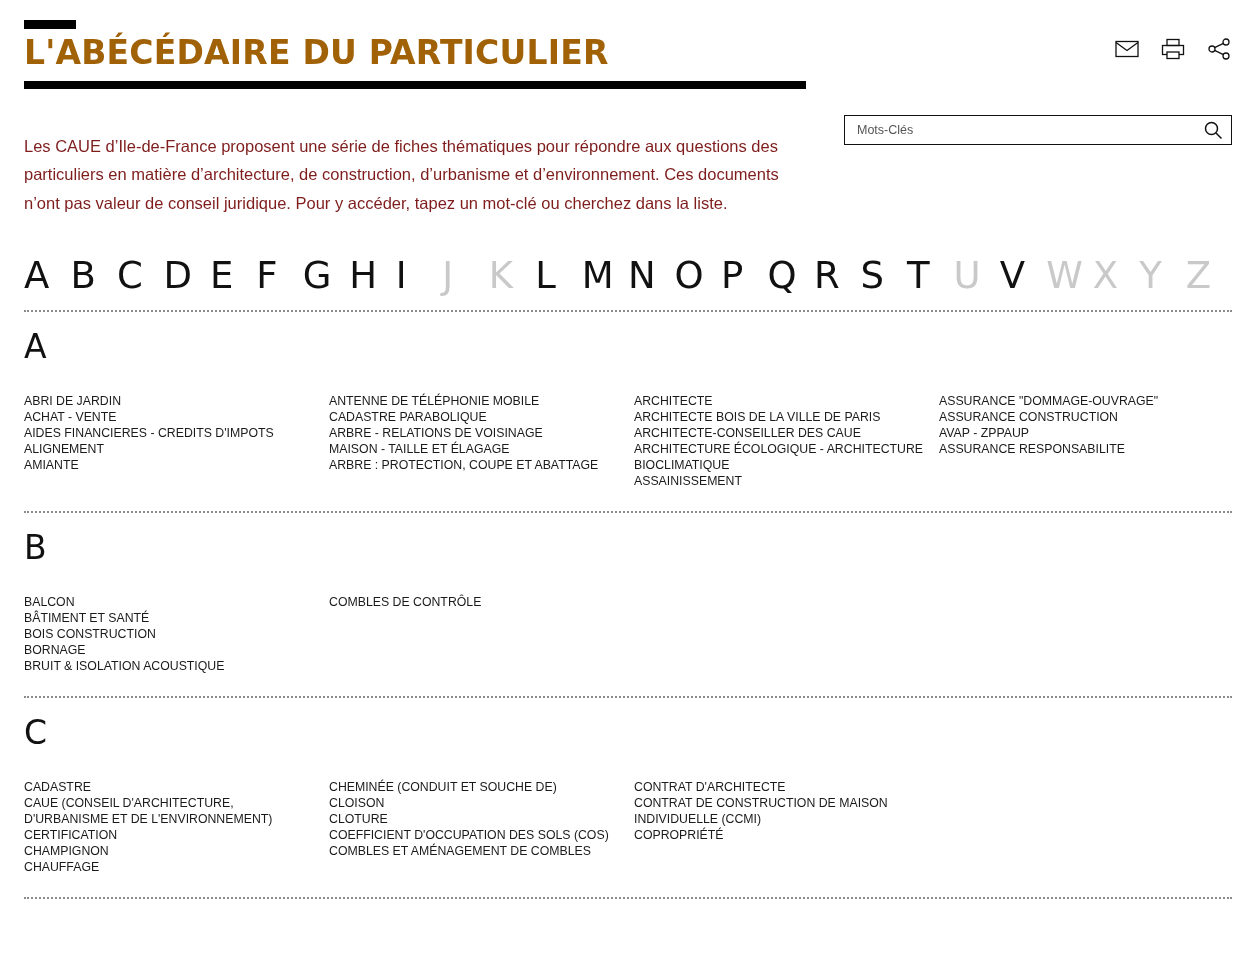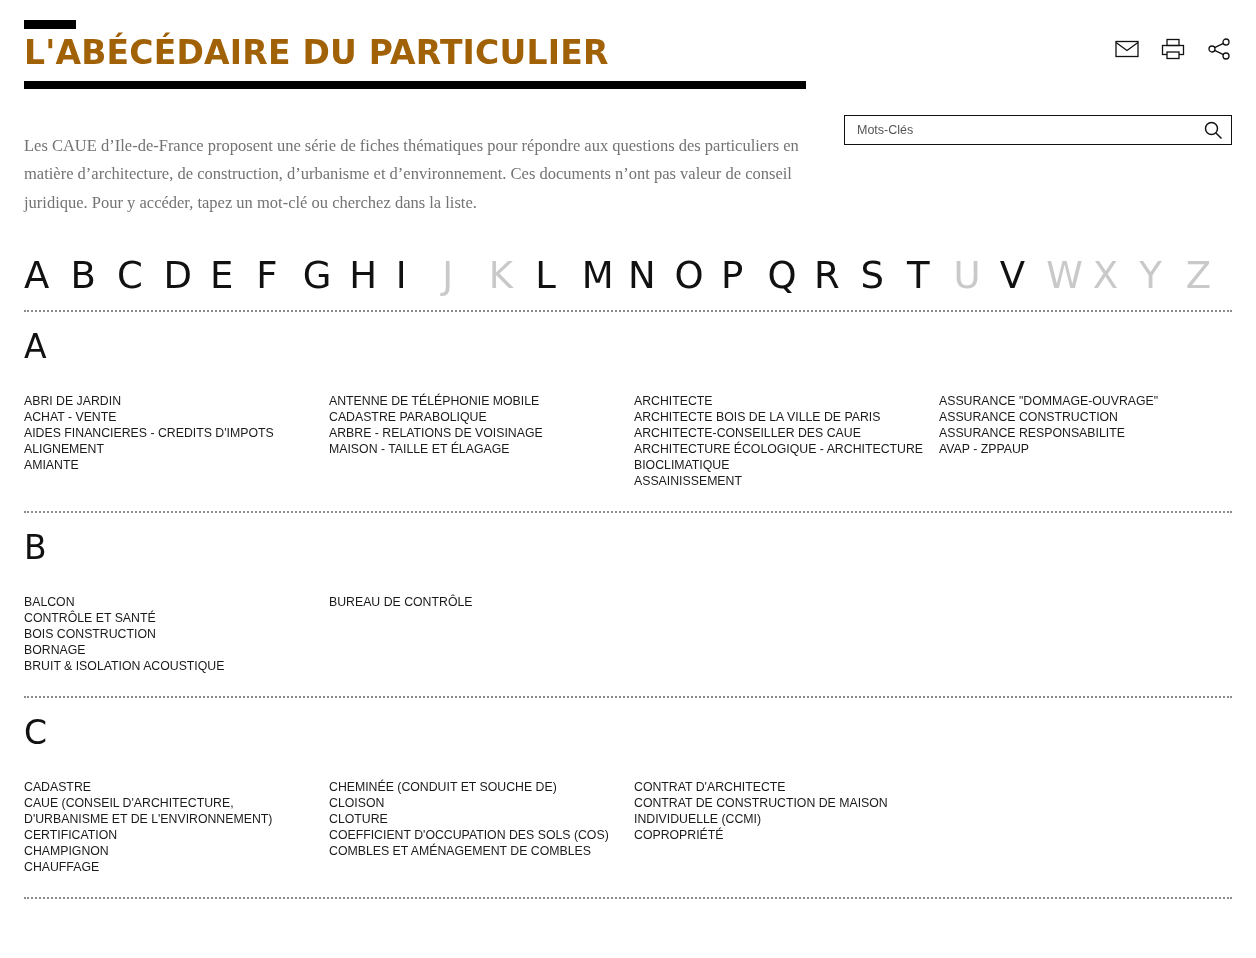--- a/index.html
+++ b/index.html
@@ -69,24 +69,24 @@
   }
 
   
   .intro-row {
     display: flex;
     justify-content: space-between;
     align-items: flex-start;
   }
   .intro-text {
     width: 790px;
-    font-family: Liberation Serif, serif;
+    font-family: Liberation Sans, sans-serif;
     font-size: 16.5px;
     line-height: 1.72;
-    color: #737373;
+    color: #7f1d1d;
   }
   .search-box {
     width: 388px;
     height: 30px;
     border: 1px solid #111;
     display: flex;
     align-items: center;
     padding: 0 6px 0 10px;
     box-sizing: border-box;
     margin-top: 0;
@@ -258,57 +258,58 @@
               <li>ALIGNEMENT</li>
               <li>AMIANTE</li>
             </ul>
           </div>
           <div class="col">
             <ul>
               <li>ANTENNE DE TÉLÉPHONIE MOBILE</li>
               <li>CADASTRE PARABOLIQUE</li>
               <li>ARBRE - RELATIONS DE VOISINAGE</li>
               <li>MAISON - TAILLE ET ÉLAGAGE</li>
+              <li>ARBRE : PROTECTION, COUPE ET ABATTAGE</li>
             </ul>
           </div>
           <div class="col">
             <ul>
               <li>ARCHITECTE</li>
               <li>ARCHITECTE BOIS DE LA VILLE DE PARIS</li>
               <li>ARCHITECTE-CONSEILLER DES CAUE</li>
               <li>ARCHITECTURE ÉCOLOGIQUE - ARCHITECTURE BIOCLIMATIQUE</li>
               <li>ASSAINISSEMENT</li>
             </ul>
           </div>
           <div class="col">
             <ul>
               <li>ASSURANCE "DOMMAGE-OUVRAGE"</li>
               <li>ASSURANCE CONSTRUCTION</li>
+              <li>AVAP - ZPPAUP</li>
               <li>ASSURANCE RESPONSABILITE</li>
-              <li>AVAP - ZPPAUP</li>
             </ul>
           </div>
         </div>
         <div class="section-sep"></div>
       </div>
       <div class="section sec-b">
         <div class="section-letter">B</div>
         <div class="cols">
           <div class="col">
             <ul>
               <li>BALCON</li>
-              <li>CONTRÔLE ET SANTÉ</li>
+              <li>BÂTIMENT ET SANTÉ</li>
               <li>BOIS CONSTRUCTION</li>
               <li>BORNAGE</li>
               <li>BRUIT &amp; ISOLATION ACOUSTIQUE</li>
             </ul>
           </div>
           <div class="col">
             <ul>
-              <li>BUREAU DE CONTRÔLE</li>
+              <li>COMBLES DE CONTRÔLE</li>
             </ul>
           </div>
           <div class="col">
             <ul></ul>
           </div>
           <div class="col">
             <ul></ul>
           </div>
         </div>
         <div class="section-sep"></div>

